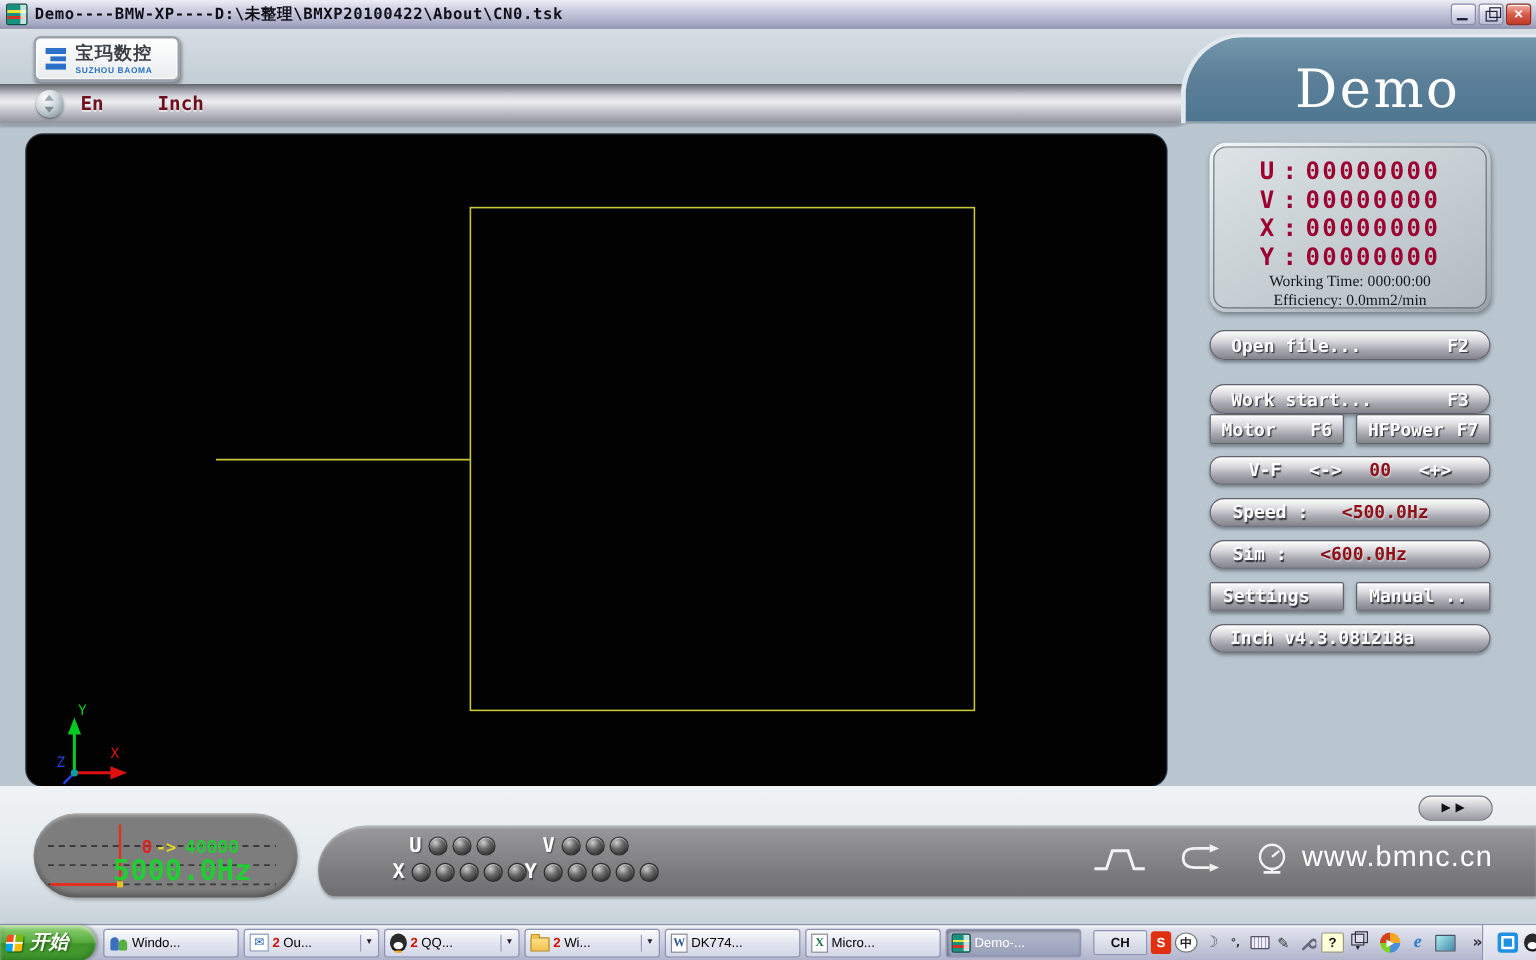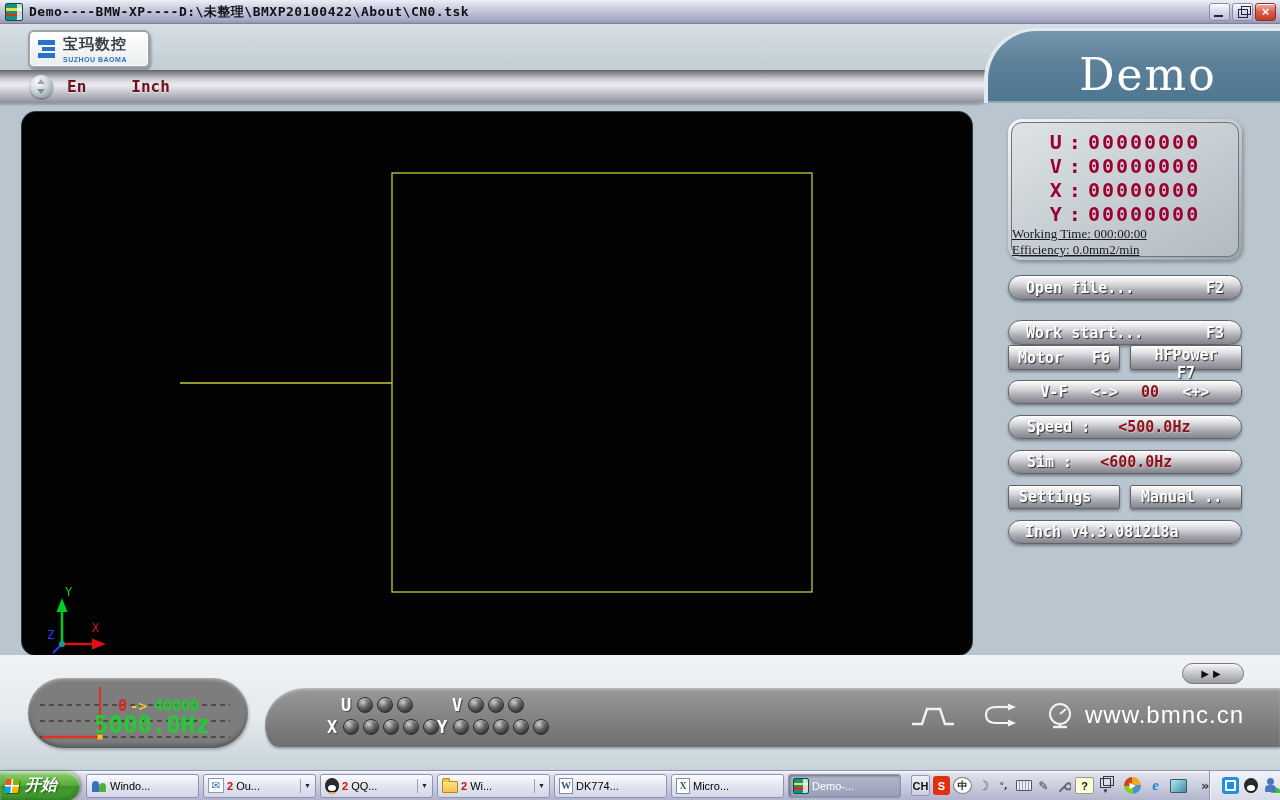--- a/index.html
+++ b/index.html
@@ -62,21 +62,21 @@
     border-radius:14px;box-shadow:0 0 0 1px #2a3846;}
   
   #dro{position:absolute;left:1008px;top:119px;width:234px;height:141px;border-radius:14px;
     padding:3px;box-sizing:border-box;
     background:linear-gradient(150deg,#f3f6f7,#98a2a8);box-shadow:1px 2px 4px rgba(0,0,0,.35);}
   #dro .inner{width:100%;height:100%;border-radius:11px;border:1px solid #6b757b;box-sizing:border-box;
     background:linear-gradient(150deg,#dde3e6,#b2bbc1);padding-top:7px;}
   .dro-row{display:flex;justify-content:center;gap:7px;line-height:22px;
     font:bold 20px "DejaVu Sans Mono",monospace;color:#9c0030;}
   .dro-row .val{letter-spacing:2px;}
-  .dro-sub{text-align:left;font:13px "Liberation Serif",serif;color:#15181c;line-height:16px;text-decoration:underline;}
+  .dro-sub{text-align:center;font:13px "Liberation Serif",serif;color:#15181c;line-height:16px;}
   .dro-sub:first-of-type{margin-top:3px;}
   .btn{position:absolute;left:1008px;width:234px;height:25px;border-radius:13px;box-sizing:border-box;
     background:linear-gradient(180deg,#fefefe 0%,#dddde1 32%,#a7a7af 68%,#84848c 100%);
     border:1px solid #63636b;box-shadow:0 2px 3px rgba(0,0,0,.35),inset 0 1px 0 #fff;
     display:flex;align-items:center;font:bold 15px "DejaVu Sans Mono",monospace;color:#fff;
     text-shadow:1px 1px 1px rgba(25,25,30,.85);cursor:default;}
   .btn .red{color:#8e1018;text-shadow:1px 1px 0 rgba(255,255,255,.3);}
   .btn.sq{border-radius:2px;width:112px;}
   .spread{justify-content:space-between;padding:0 17px;}
   
@@ -135,21 +135,21 @@
   .ticon.folder::before{content:"";position:absolute;left:-1px;top:-4px;width:6px;height:3px;background:#f3c34e;border:1px solid #b8860b;border-bottom:none;border-radius:2px 2px 0 0;}
   .ticon.word,.ticon.excel{background:#fff;border:1px solid #889;width:12px;height:14px;font:bold 10px "Liberation Serif",serif;}
   .ticon.word{color:#2b579a;}
   .ticon.excel{color:#1e7145;}
   .ticon.bmwapp{border:1px solid #0a5048;border-radius:2px;
     background:linear-gradient(180deg,#18917e 0 28%,#e8e13a 28% 45%,#17917e 45% 60%,#d23222 60% 76%,#18917e 76%);
     box-shadow:inset -5px 0 0 rgba(255,255,255,.75);width:14px;height:14px;}
   #langarea{display:flex;align-items:center;gap:3px;margin-left:10px;flex:none;}
   .lng{height:19px;min-width:17px;display:flex;align-items:center;justify-content:center;flex:none;}
   .lng.chbox{background:linear-gradient(180deg,#eef0f6,#cdd1e0);border:1px solid #9096b6;border-radius:2px;
-    font:bold 11px "Liberation Sans",sans-serif;color:#111;padding:0 0;}
+    font:bold 11px "Liberation Sans",sans-serif;color:#111;padding:0 13px;}
   .lng.sogou{background:#e03010;border-radius:3px;color:#fff;font:bold 11px "Liberation Sans",sans-serif;width:16px;}
   .lng.zhong{background:#fff;border:1px solid #777;border-radius:50%;font:bold 10px "Liberation Sans",sans-serif;color:#222;width:15px;height:15px;}
   .lng.moon{font:13px "DejaVu Sans",sans-serif;color:#555;}
   .lng.imeo{font:bold 9px "DejaVu Sans",sans-serif;color:#333;}
   .kbd{width:16px;height:11px;border:1px solid #556;border-radius:1px;box-sizing:border-box;
     background:repeating-linear-gradient(90deg,#eef 0 2px,#99a 2px 3px);}
   .lng.pen{font:12px "DejaVu Sans",sans-serif;color:#333;}
   .lng.help{background:#ffffd8;border:1px solid #998;border-radius:2px;font:bold 11px "Liberation Sans",sans-serif;color:#111;width:15px;height:15px;}
   .windd{display:flex;flex-direction:column;align-items:center;gap:1px;}
   .windd .mini{width:9px;height:8px;border:1px solid #334;position:relative;background:#dde;}
@@ -265,21 +265,21 @@
     <span>F2</span>
   </div>
   <div class="btn spread" style="top:320px;">
     <span>Work start...</span>
     <span>F3</span>
   </div>
   <div class="btn sq spread" style="top:345px;padding:0 9px;">
     <span>Motor</span>
     <span>F6</span>
   </div>
-  <div class="btn sq spread" style="top:345px;left:1130px;padding:0 9px;flex-direction:column;">
+  <div class="btn sq spread" style="top:345px;left:1130px;padding:0 9px;">
     <span>HFPower</span>
     <span>F7</span>
   </div>
   <div class="btn" style="top:380px;height:24px;justify-content:space-around;padding:0 20px;border-radius:10px;">
     <span>V-F</span>
     <span>&lt;-&gt;</span>
     <span class="red">00</span>
     <span>&lt;+&gt;</span>
   </div>
   <div class="btn" style="top:415px;height:24px;padding-left:18px;gap:28px;">

